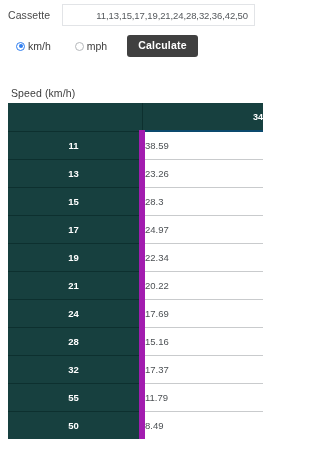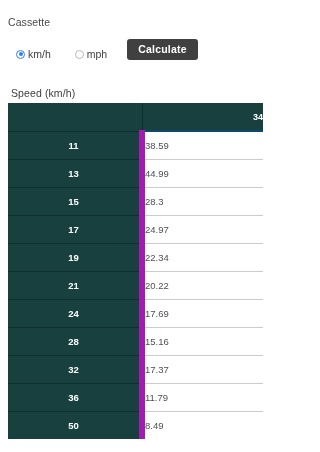--- a/index.html
+++ b/index.html
@@ -12,21 +12,21 @@
     overflow: hidden;
     background: #ffffff;
     font-family: "Liberation Sans", sans-serif;
     color: #3b3b3b;
     -webkit-font-smoothing: antialiased;
   }
 
   
   .form-row {
     display: flex;
-    align-items: flex-end;
+    align-items: center;
     height: 26px;
     padding: 0 0 0 8px;
     box-sizing: border-box;
     margin-top: 2px;
   }
   .field-label {
     font-size: 10.5px;
     color: #4a4a4a;
     width: 54px;
     flex: 0 0 auto;
@@ -44,21 +44,21 @@
     text-align: right;
     padding: 0 6px 0 4px;
     outline: none;
     letter-spacing: -0.1px;
     margin-right: 8px;
   }
 
   
   .options-row {
     display: flex;
-    align-items: flex-end;
+    align-items: center;
     height: 28px;
     padding-left: 16px;
     box-sizing: border-box;
     margin-top: 4px;
   }
   .radio-option {
     display: flex;
     align-items: center;
     font-size: 10.5px;
     color: #3d3d3d;
@@ -169,20 +169,21 @@
     border-top: 2px solid #0c4a6e;
   }
 </style>
 </head>
 <body>
 
 <div>
 
   <div class="form-row">
     <span class="field-label">Cassette</span>
+    <input class="text-input" type="text" value="11,13,15,17,19,21,24,28,32,36,42,50" style="">
   </div>
 
   <div class="options-row">
     <label class="radio-option">
       <span class="radio-dot checked"></span>
       <span>km/h</span>
     </label>
     <label class="radio-option second">
       <span class="radio-dot"></span>
       <span>mph</span>
@@ -203,21 +204,21 @@
         <th class="th-ratio">34</th>
       </tr>
     </thead>
     <tbody id="table-body">
         <tr>
           <td class="cog-cell">11</td>
           <td class="speed-cell">38.59</td>
         </tr>
         <tr>
           <td class="cog-cell">13</td>
-          <td class="speed-cell">44.99</td>
+          <td class="speed-cell">23.26</td>
         </tr>
         <tr>
           <td class="cog-cell">15</td>
           <td class="speed-cell">28.3</td>
         </tr>
         <tr>
           <td class="cog-cell">17</td>
           <td class="speed-cell">24.97</td>
         </tr>
         <tr>
@@ -234,21 +235,21 @@
         </tr>
         <tr>
           <td class="cog-cell">28</td>
           <td class="speed-cell">15.16</td>
         </tr>
         <tr>
           <td class="cog-cell">32</td>
           <td class="speed-cell">17.37</td>
         </tr>
         <tr>
-          <td class="cog-cell">36</td>
+          <td class="cog-cell">55</td>
           <td class="speed-cell">11.79</td>
         </tr>
         <tr>
           <td class="cog-cell">50</td>
           <td class="speed-cell">8.49</td>
         </tr>
       </tbody>
   </table>
 
 </div>

